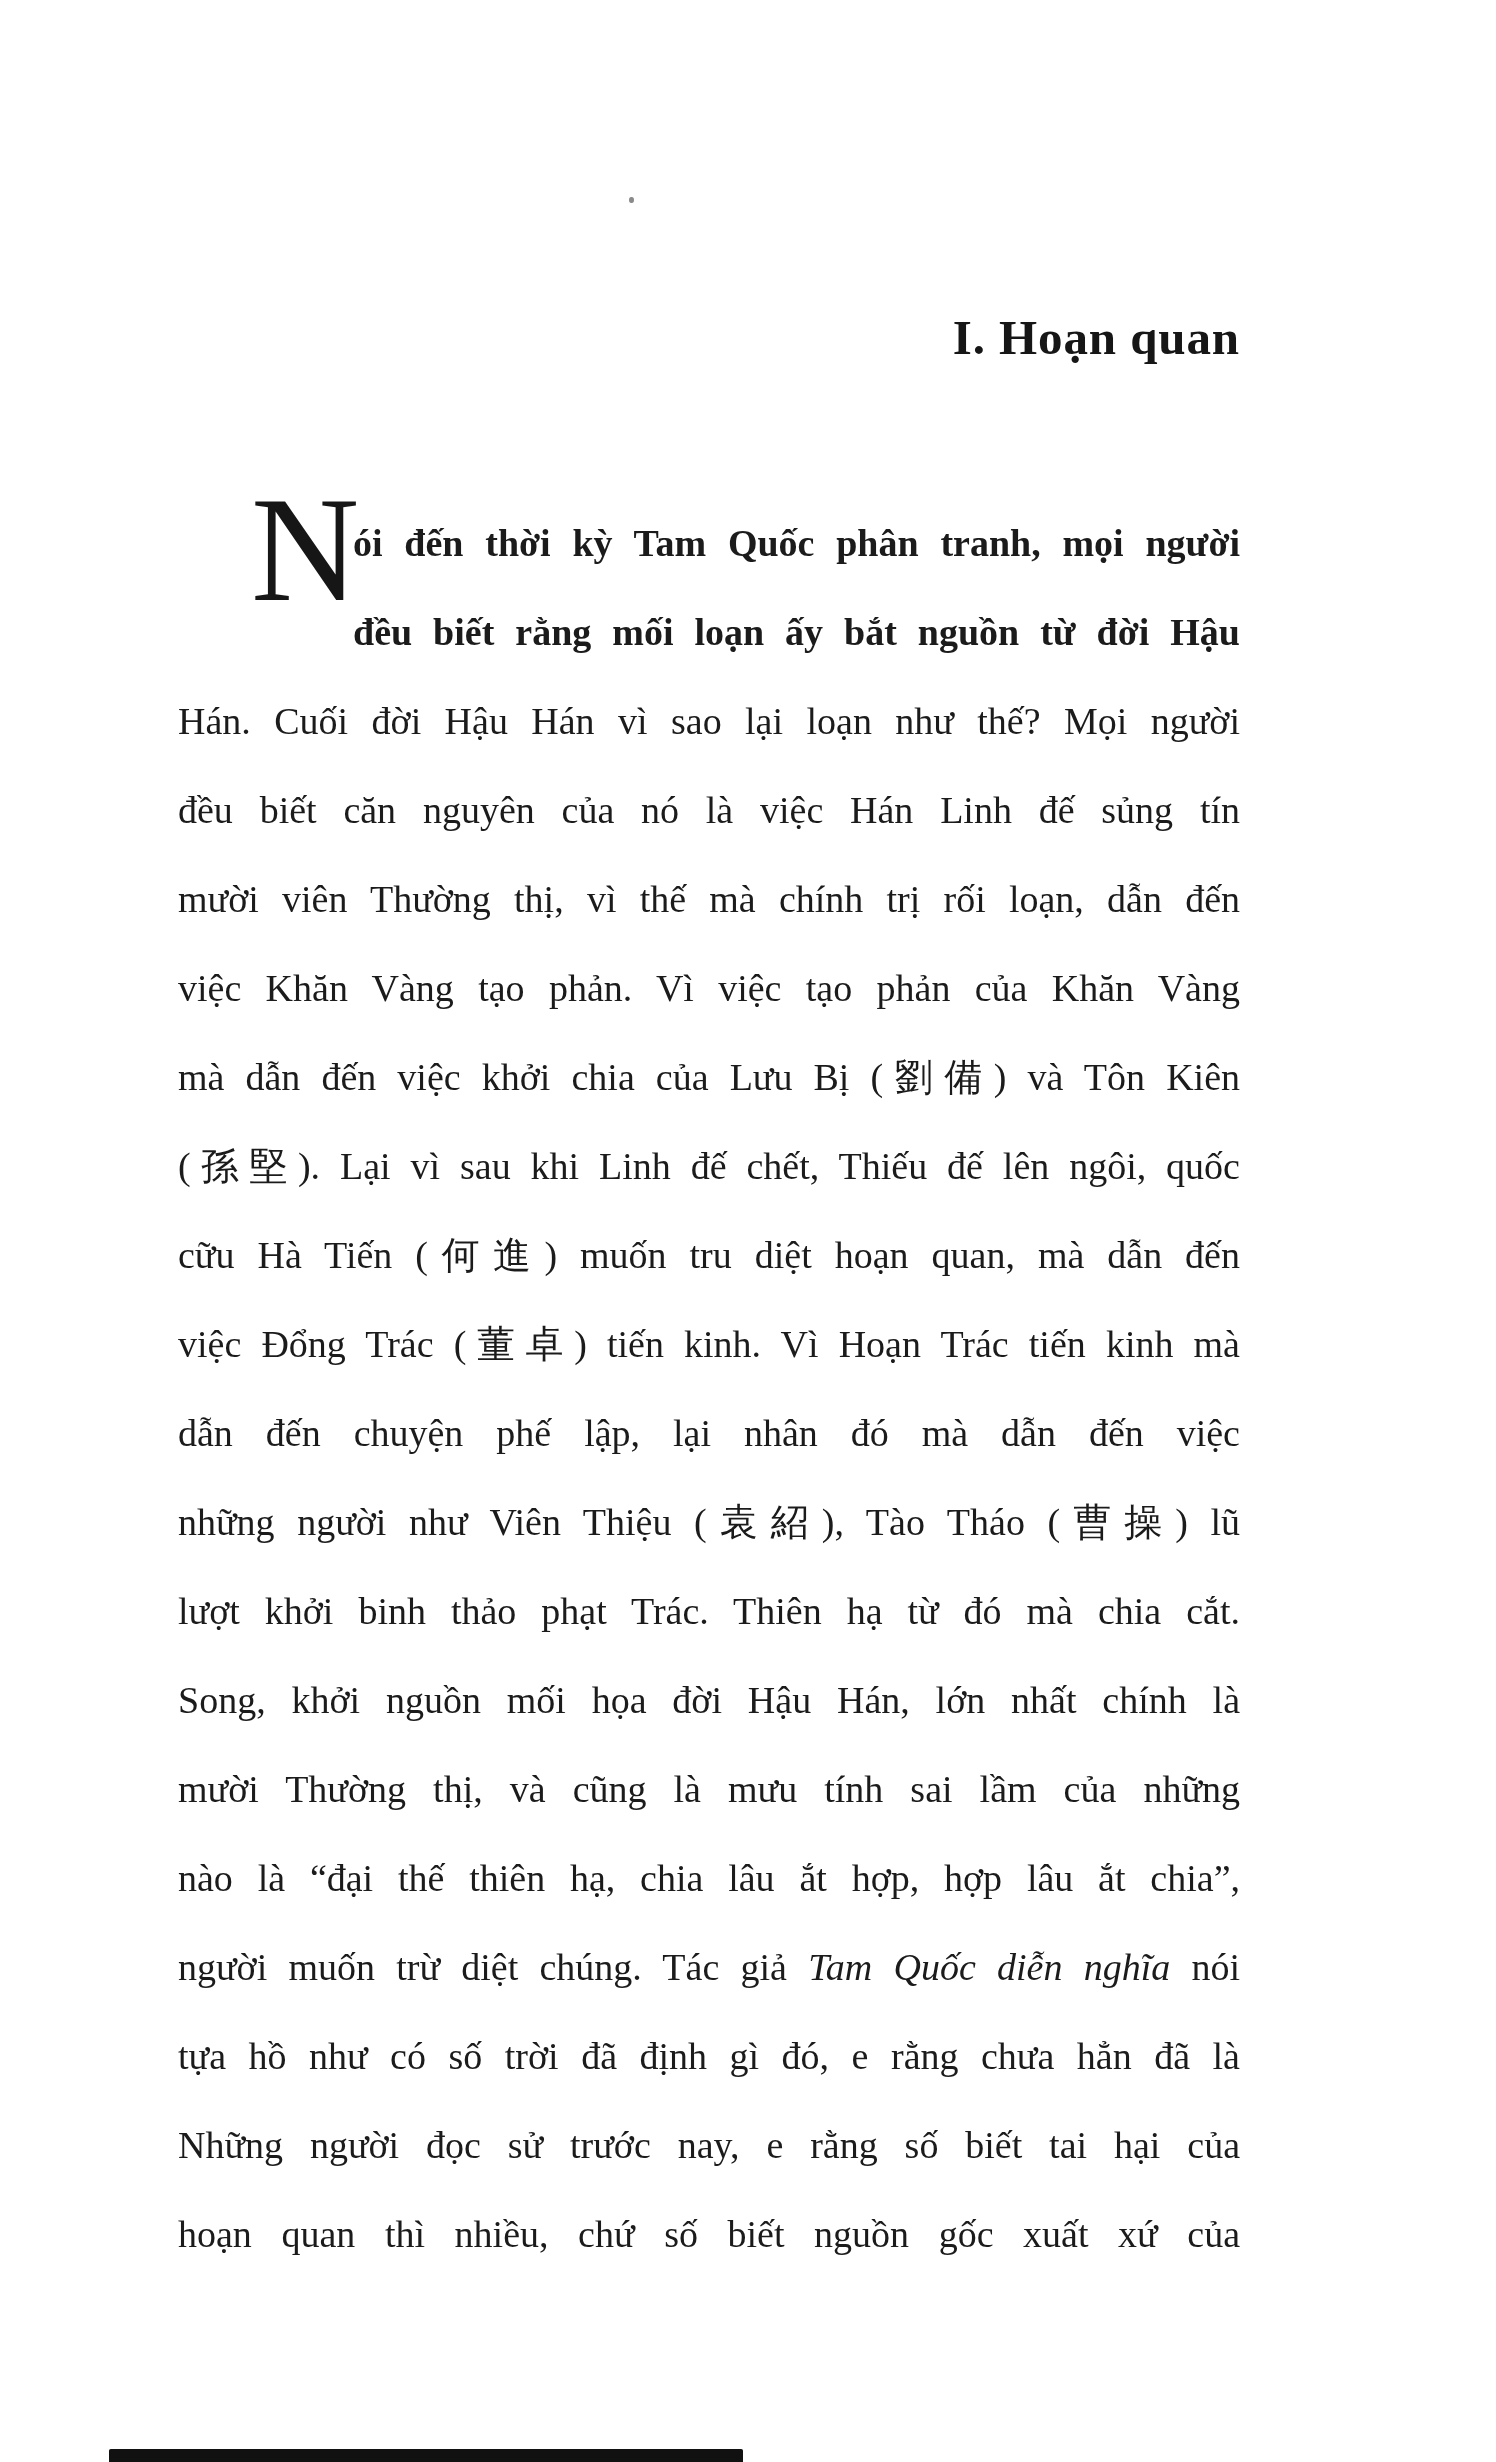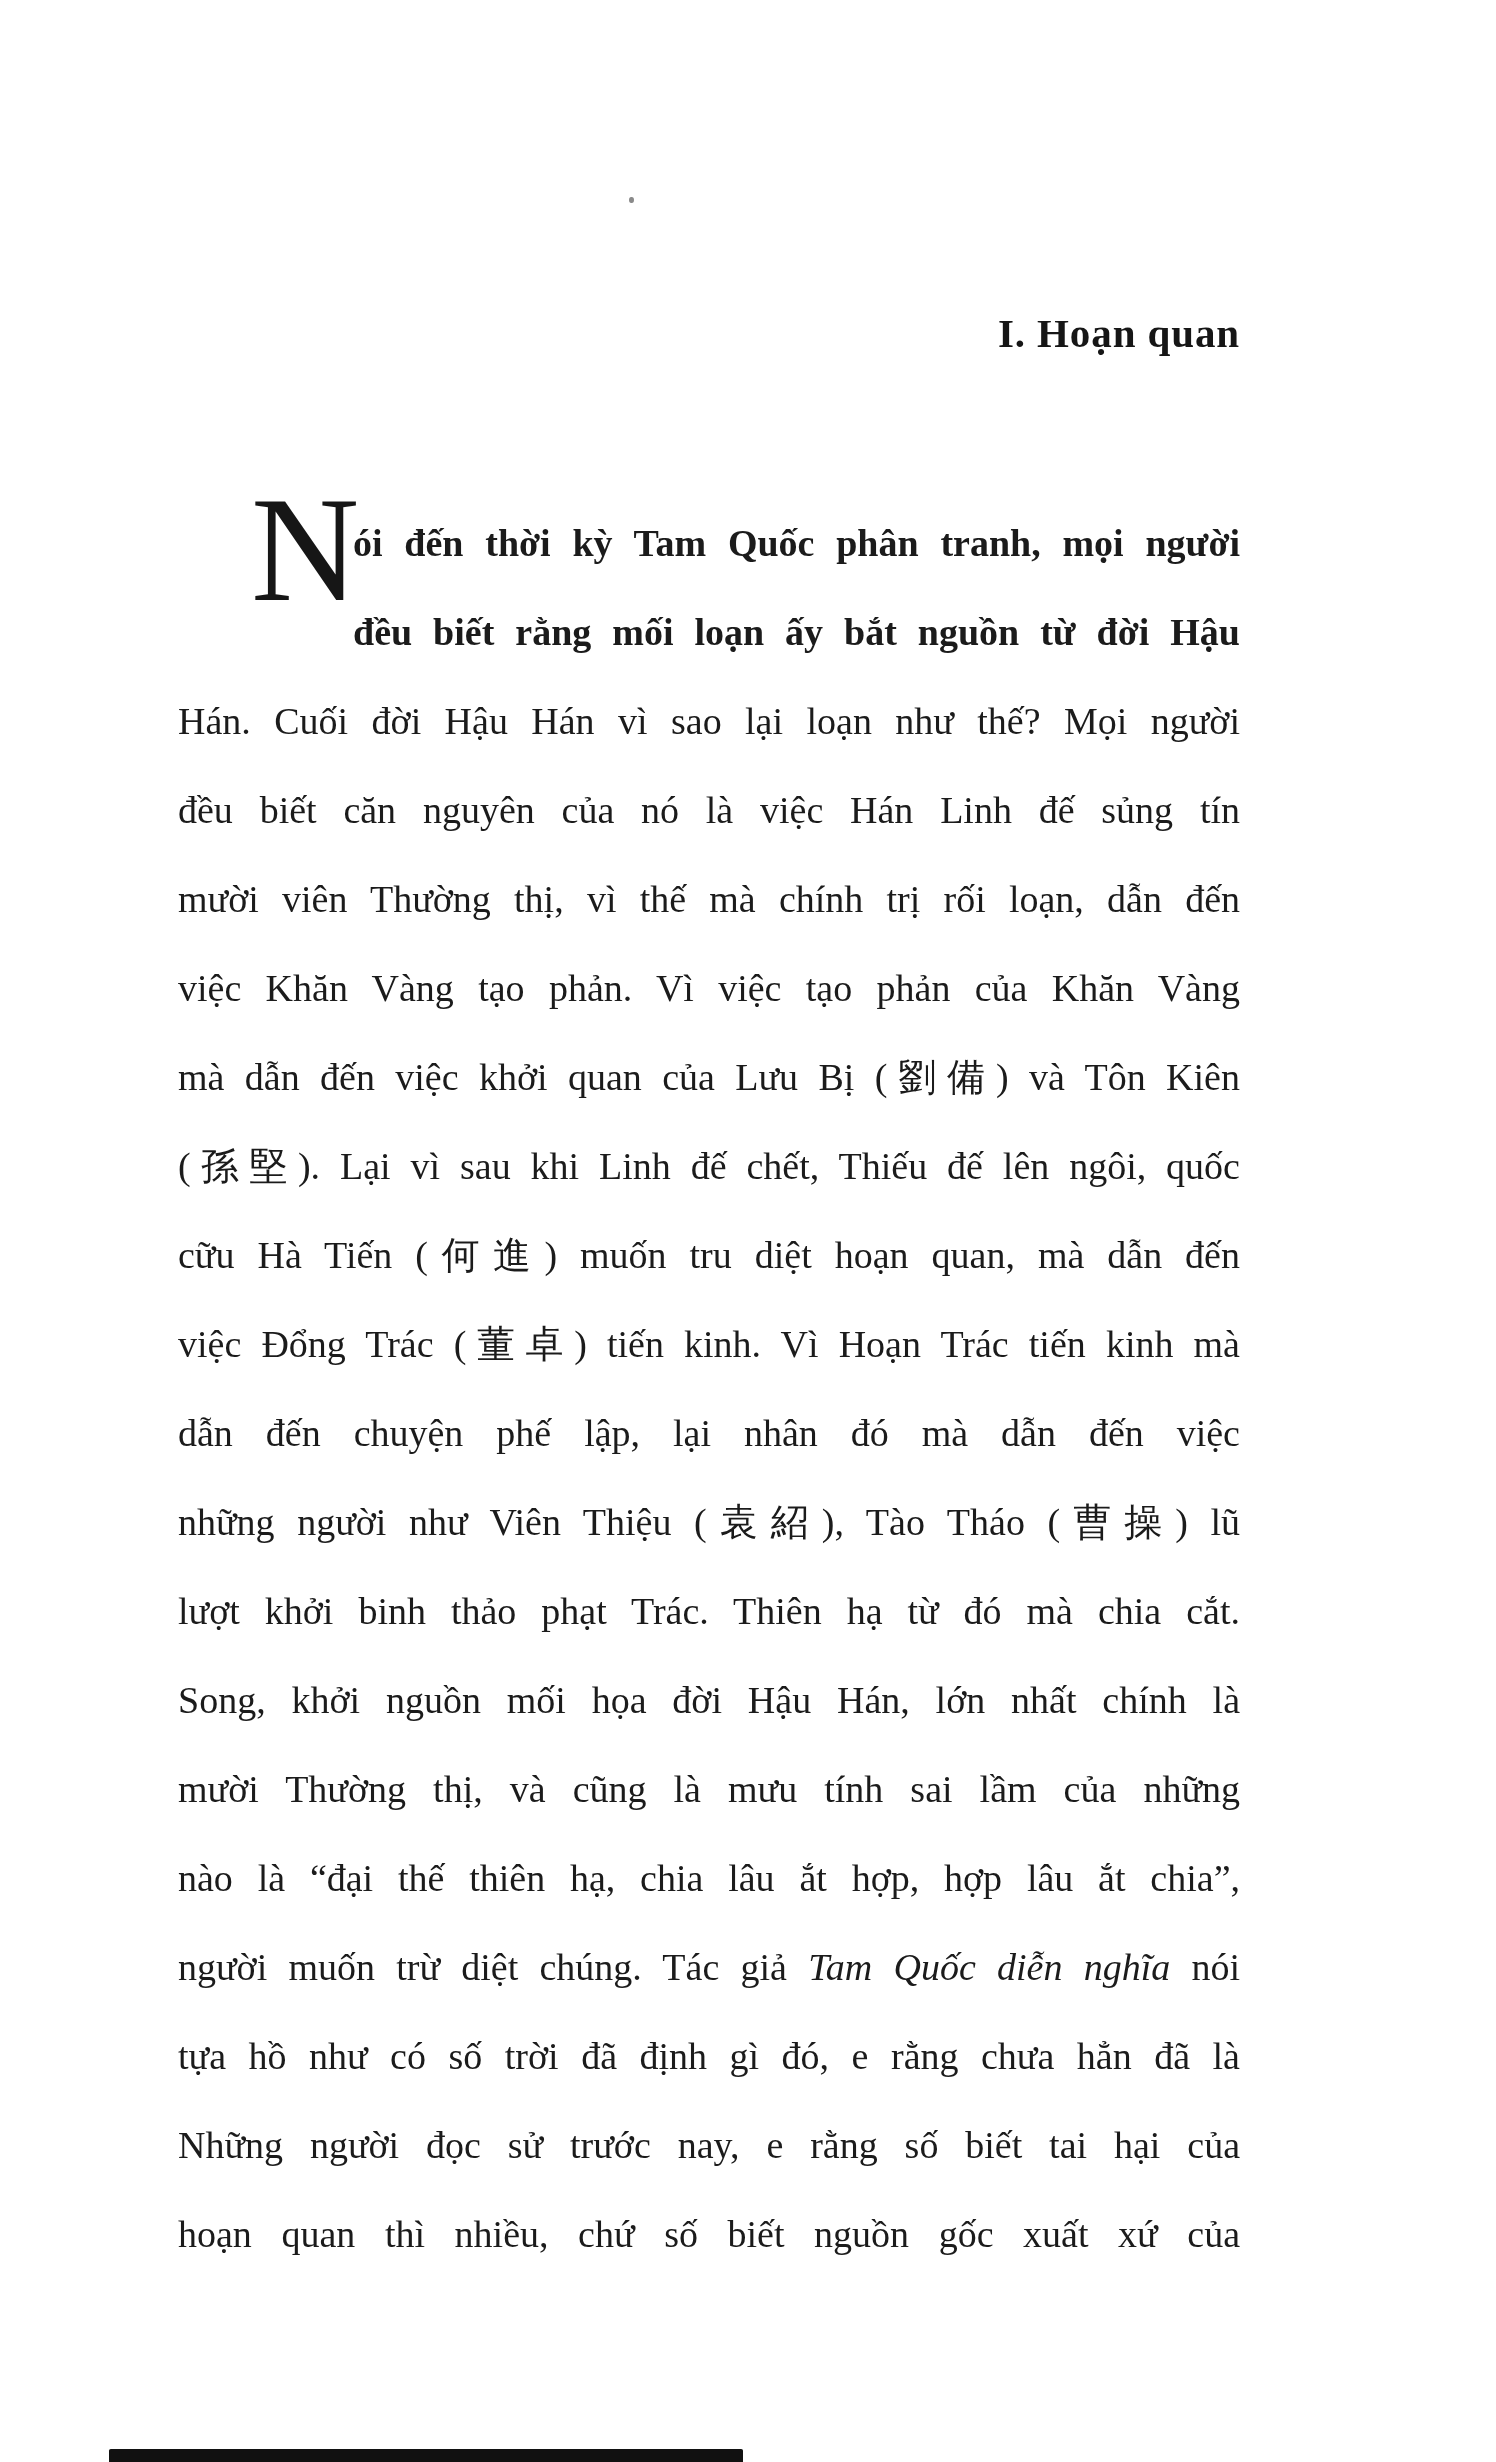--- a/index.html
+++ b/index.html
@@ -24,21 +24,21 @@
     height: 6.2px;
     background: #8a8a8a;
     border-radius: 50%;
   }
   .chapter-title {
     position: absolute;
     left: 178px;
     top: 310px;
     width: 1062px;
     margin: 0;
-    font-size: 41px;
+    font-size: 49px;
     font-weight: 600;
     line-height: 1.15;
     text-align: right;
     letter-spacing: 0.9px;
     color: #161616;
   }
   .body-text {
     position: absolute;
     left: 178px;
     top: 499px;
@@ -94,21 +94,21 @@
 
   <div class="body-text">
     <div class="drop-cap">N</div>
     <div class="lines" id="lines">
         <div class="line drop-indent"><span>ói đến thời kỳ Tam Quốc phân tranh, mọi người</span></div>
         <div class="line drop-indent"><span>đều biết rằng mối loạn ấy bắt nguồn từ đời Hậu</span></div>
         <div class="line"><span>Hán. Cuối đời Hậu Hán vì sao lại loạn như thế? Mọi người</span></div>
         <div class="line"><span>đều biết căn nguyên của nó là việc Hán Linh đế sủng tín</span></div>
         <div class="line"><span>mười viên Thường thị, vì thế mà chính trị rối loạn, dẫn đến</span></div>
         <div class="line"><span>việc Khăn Vàng tạo phản. Vì việc tạo phản của Khăn Vàng</span></div>
-        <div class="line"><span>mà dẫn đến việc khởi quan của Lưu Bị (劉備) và Tôn Kiên</span></div>
+        <div class="line"><span>mà dẫn đến việc khởi chia của Lưu Bị (劉備) và Tôn Kiên</span></div>
         <div class="line"><span>(孫堅). Lại vì sau khi Linh đế chết, Thiếu đế lên ngôi, quốc</span></div>
         <div class="line"><span>cữu Hà Tiến (何進) muốn tru diệt hoạn quan, mà dẫn đến</span></div>
         <div class="line"><span>việc Đổng Trác (董卓) tiến kinh. Vì Hoạn Trác tiến kinh mà</span></div>
         <div class="line"><span>dẫn đến chuyện phế lập, lại nhân đó mà dẫn đến việc</span></div>
         <div class="line"><span>những người như Viên Thiệu (袁紹), Tào Tháo (曹操) lũ</span></div>
         <div class="line"><span>lượt khởi binh thảo phạt Trác. Thiên hạ từ đó mà chia cắt.</span></div>
         <div class="line"><span>Song, khởi nguồn mối họa đời Hậu Hán, lớn nhất chính là</span></div>
         <div class="line"><span>mười Thường thị, và cũng là mưu tính sai lầm của những</span></div>
         <div class="line"><span>nào là “đại thế thiên hạ, chia lâu ắt hợp, hợp lâu ắt chia”,</span></div>
         <div class="line"><span>người muốn trừ diệt chúng. Tác giả </span><span class="italic">Tam Quốc diễn nghĩa</span><span> nói</span></div>

